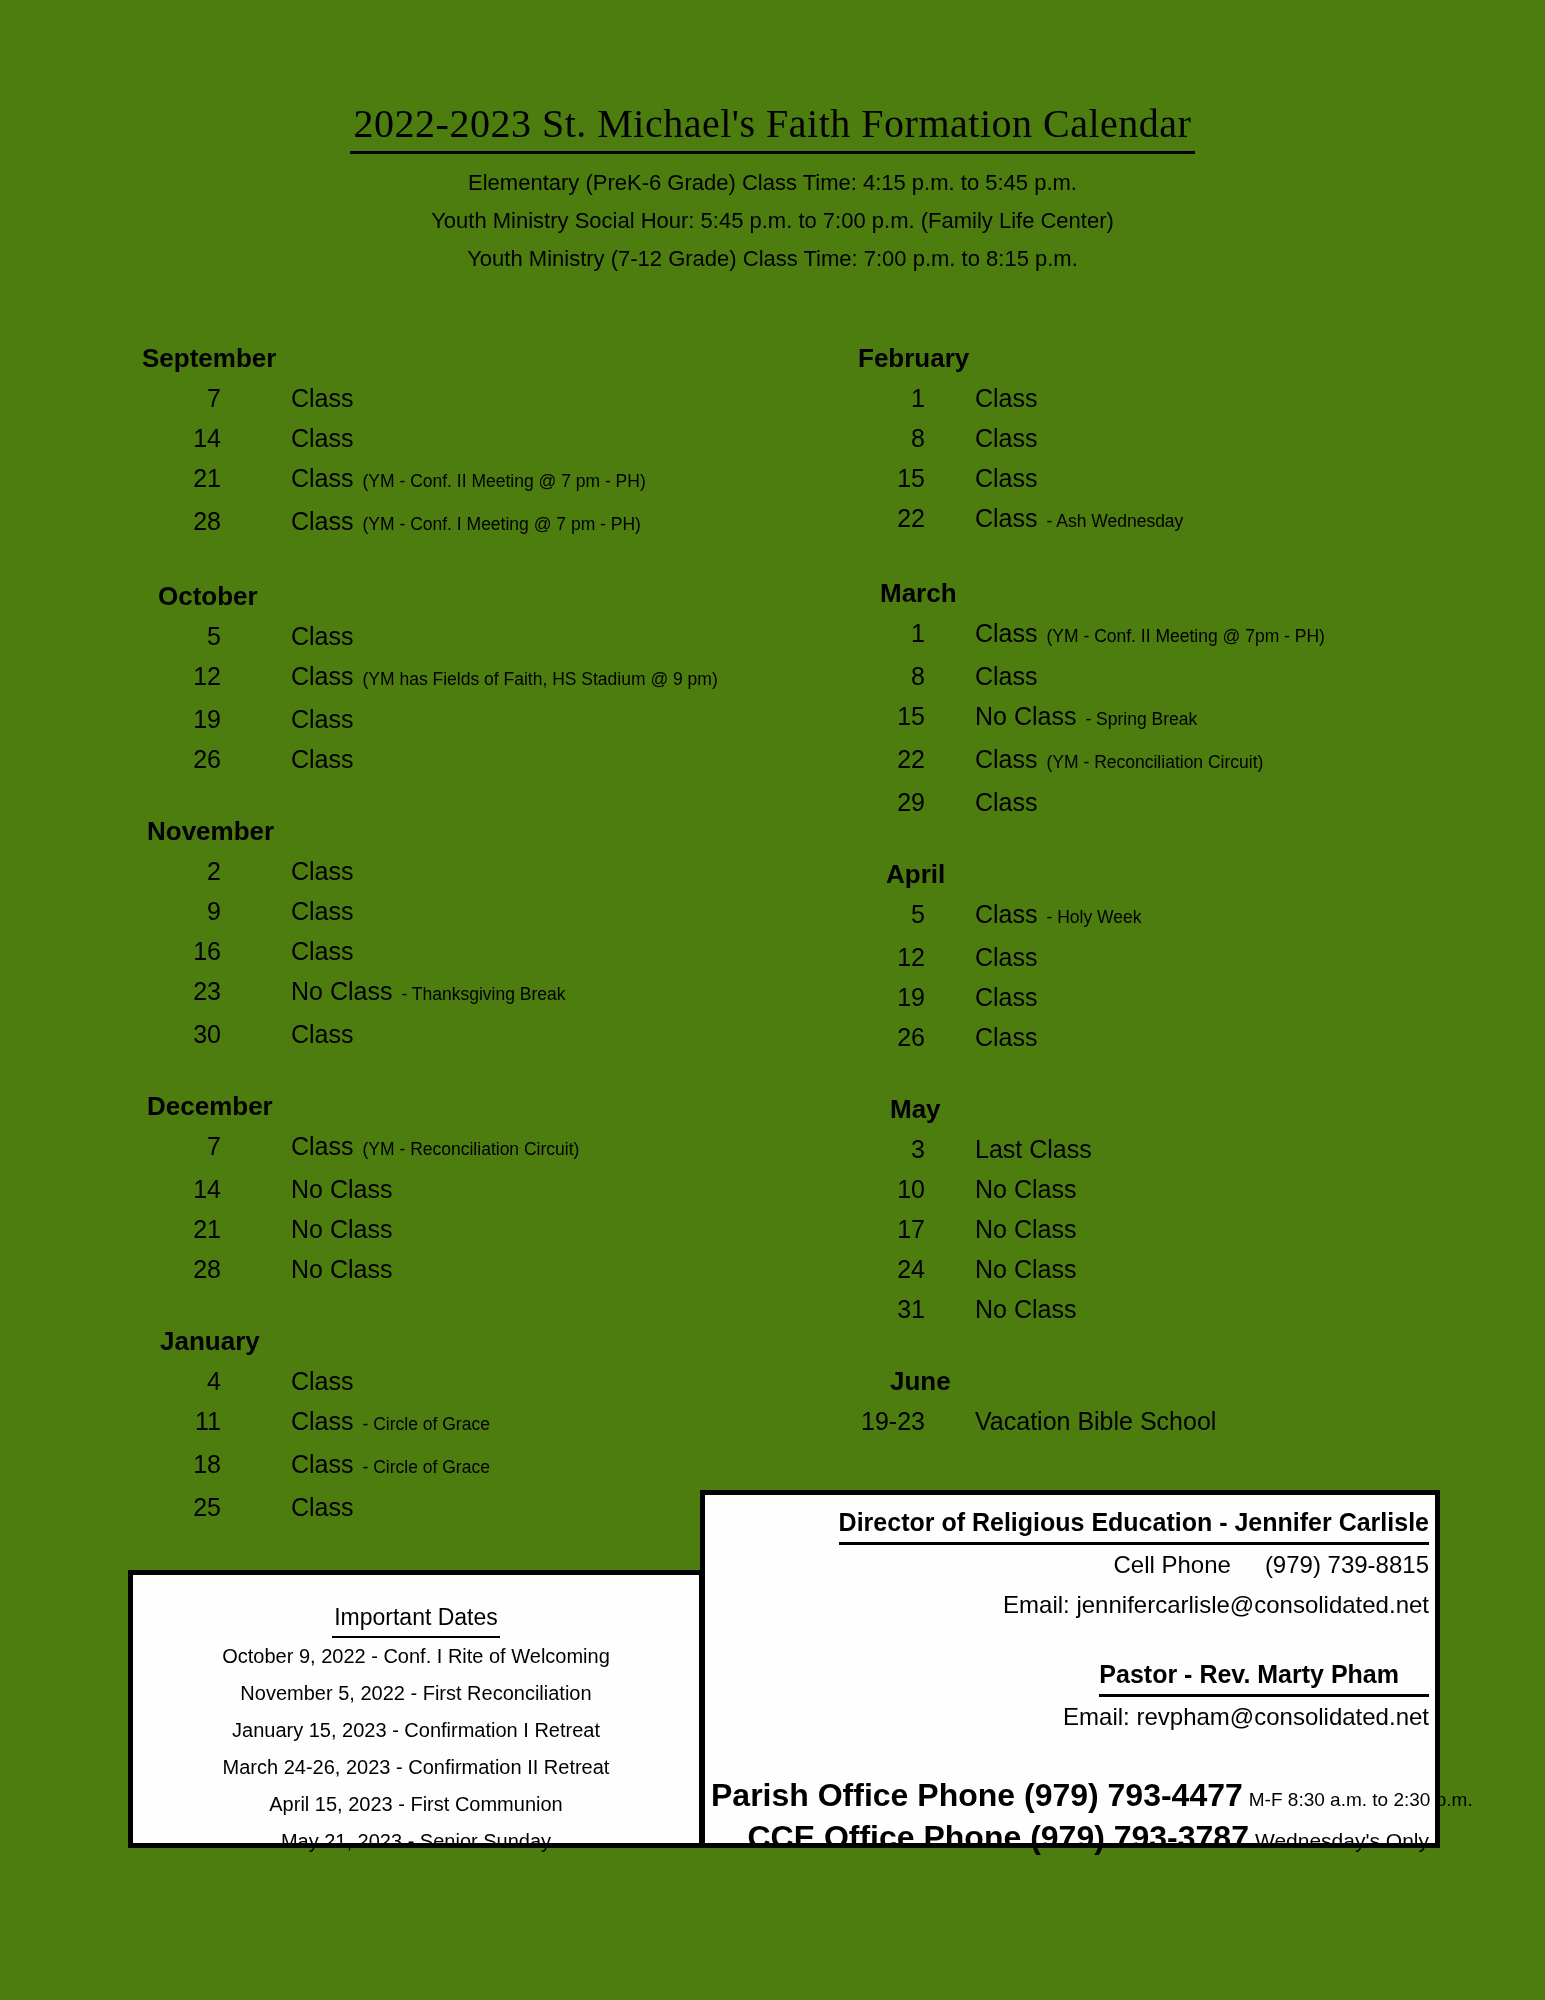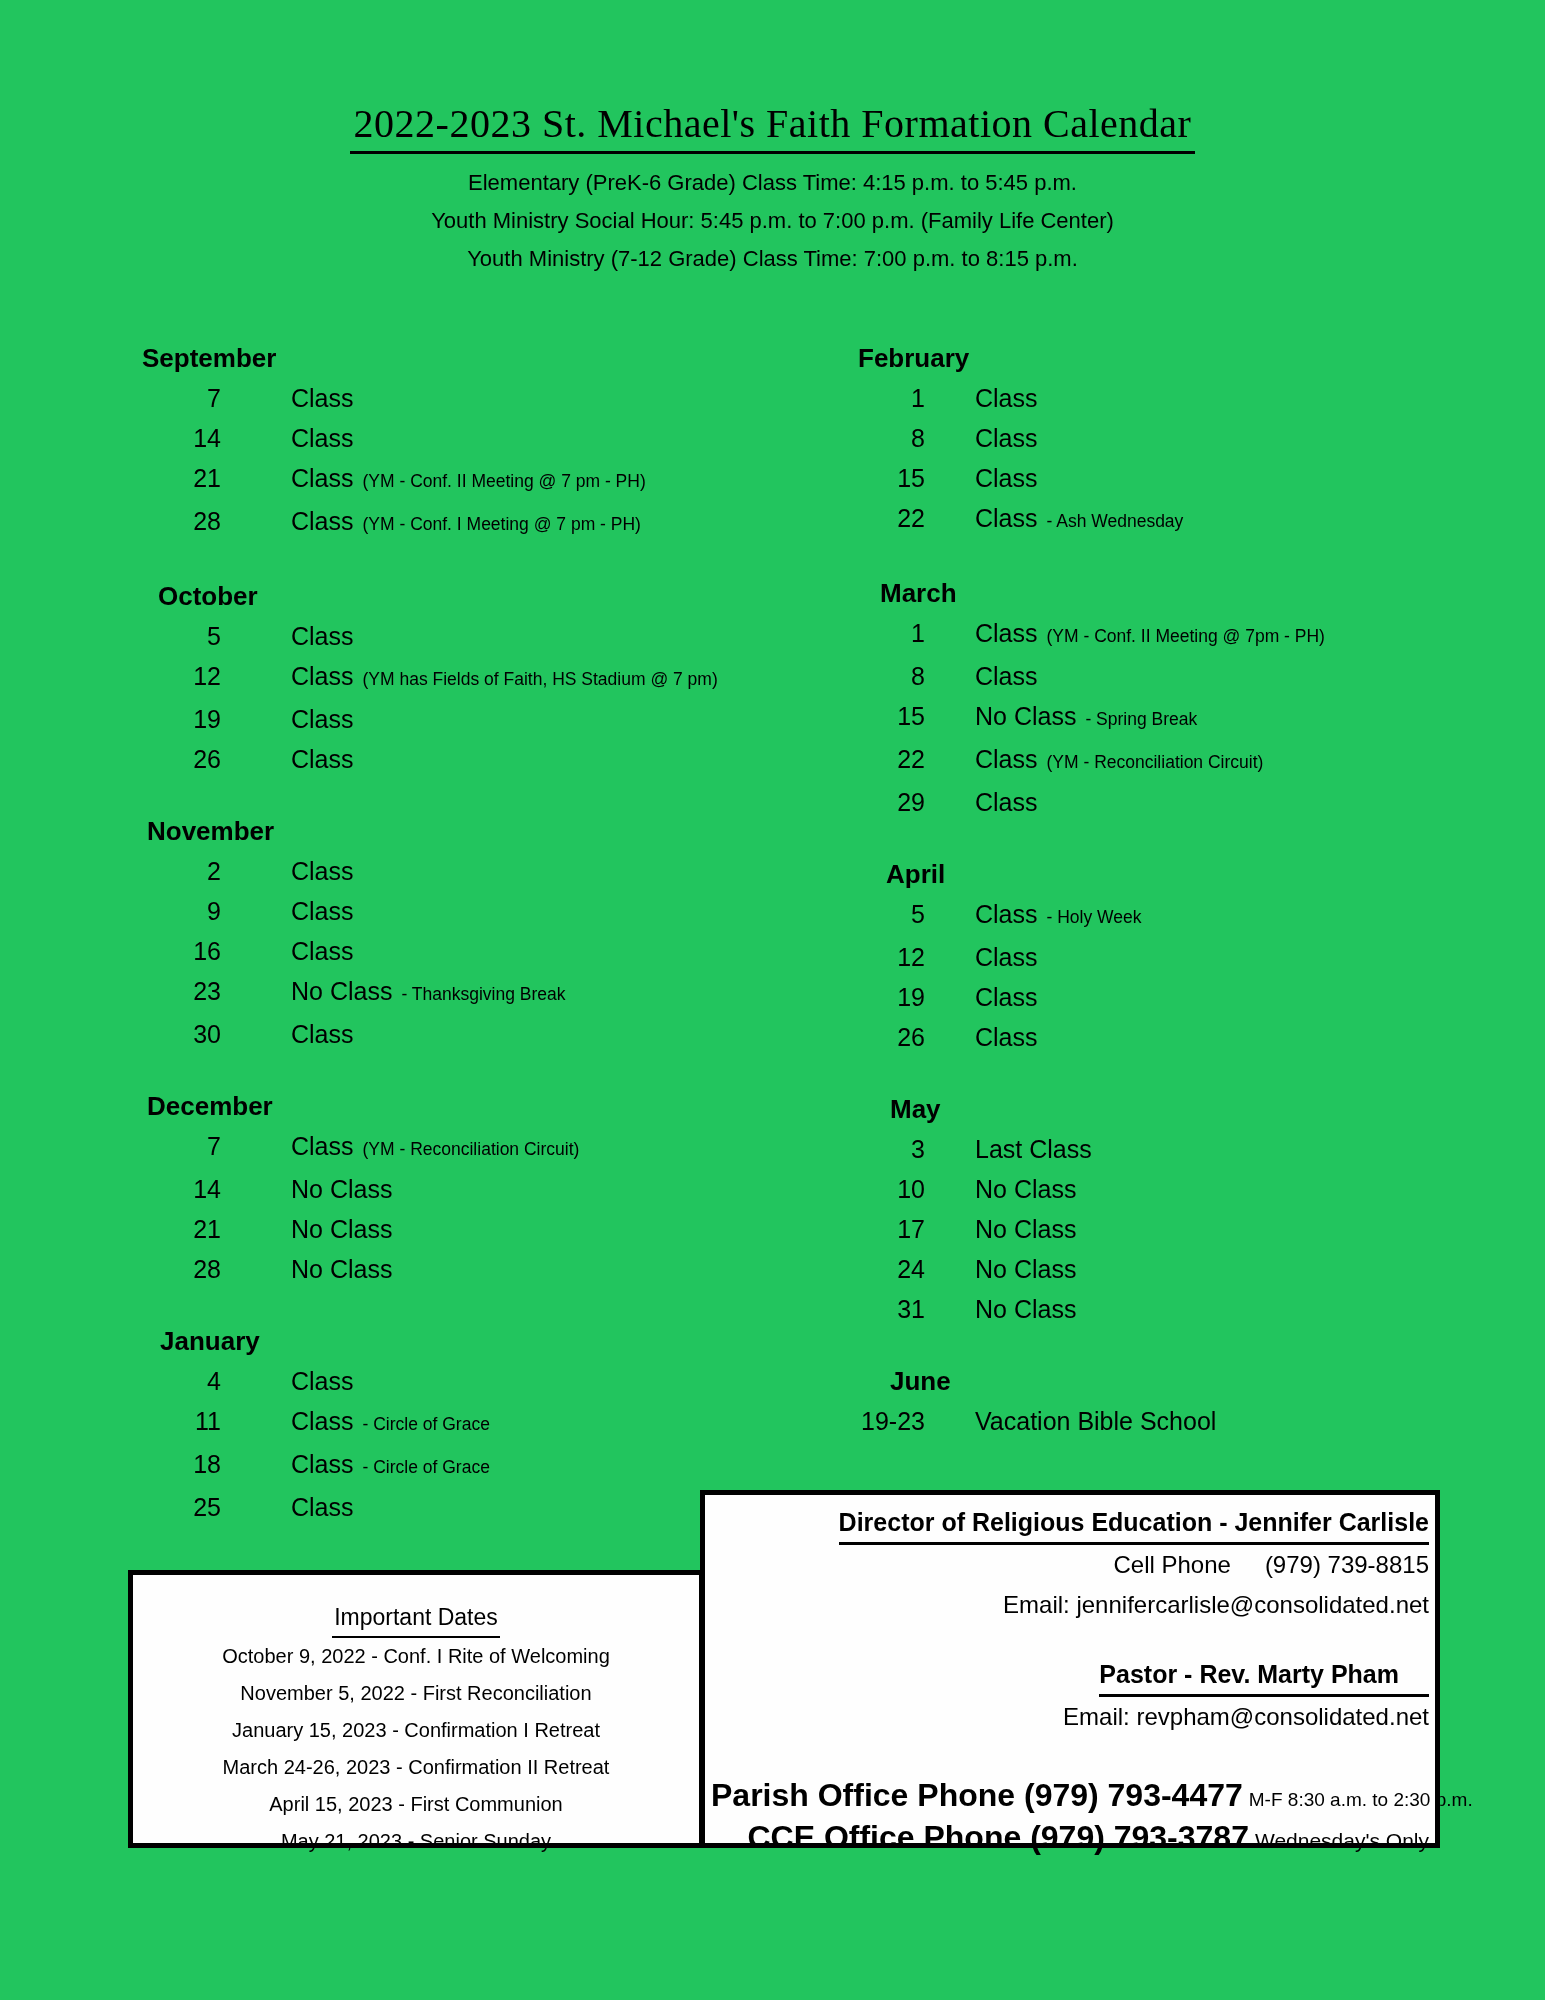--- a/index.html
+++ b/index.html
@@ -1,16 +1,16 @@
 <!DOCTYPE html>
 <html><head>
 <meta charset="utf-8">
 <style>
   html,body{margin:0;padding:0;background:#e8e8e8;}
-  .page{position:relative;width:1545px;height:2000px;background:#22c55e;
+  .page{position:relative;width:1545px;height:2000px;background:#4d7c0f;
         font-family:"Liberation Sans",sans-serif;color:#000;overflow:hidden;margin:0 auto;}
 
   
   .doc-header{position:absolute;left:0;top:100px;width:1545px;text-align:center;}
   .doc-title{display:inline-block;font-family:"Liberation Serif",serif;font-size:40px;
              letter-spacing:.5px;border-bottom:3px solid #000;padding:0 4px 4px 4px;}
   .subtitles{margin-top:10px;}
   .subtitle{font-size:22px;line-height:38px;}
 
   
@@ -101,21 +101,21 @@
     <section class="month">
       <h2 class="month-name">October</h2>
       <div class="rows">
     <div class="row">
       <span class="date">5</span>
       <span class="desc"><span class="label">Class</span></span>
     </div>
 
     <div class="row">
       <span class="date">12</span>
-      <span class="desc"><span class="label">Class</span><span class="note">(YM has Fields of Faith, HS Stadium @ 7 pm)</span></span>
+      <span class="desc"><span class="label">Class</span><span class="note">(YM has Fields of Faith, HS Stadium @ 9 pm)</span></span>
     </div>
 
     <div class="row">
       <span class="date">19</span>
       <span class="desc"><span class="label">Class</span></span>
     </div>
 
     <div class="row">
       <span class="date">26</span>
       <span class="desc"><span class="label">Class</span></span>

